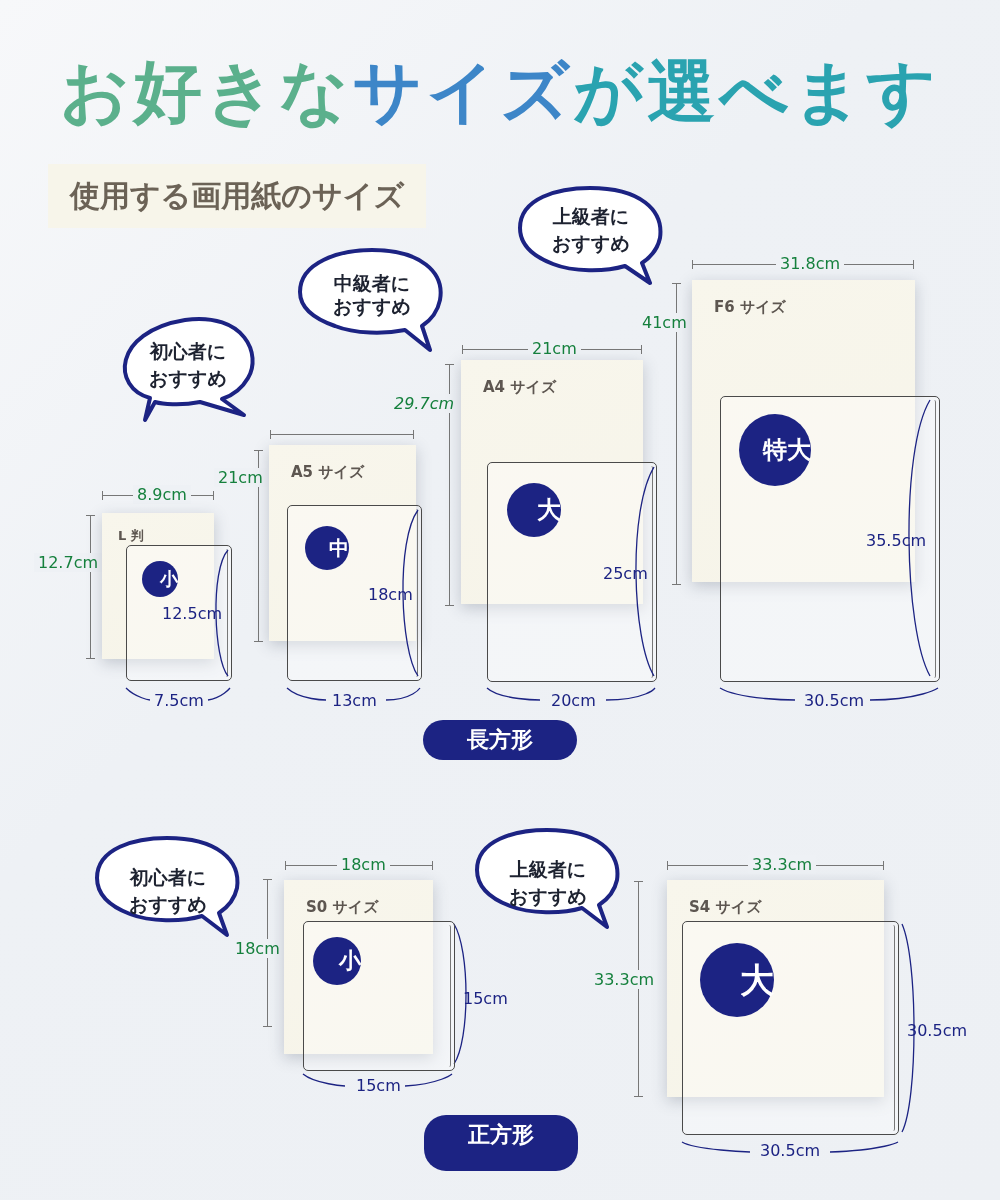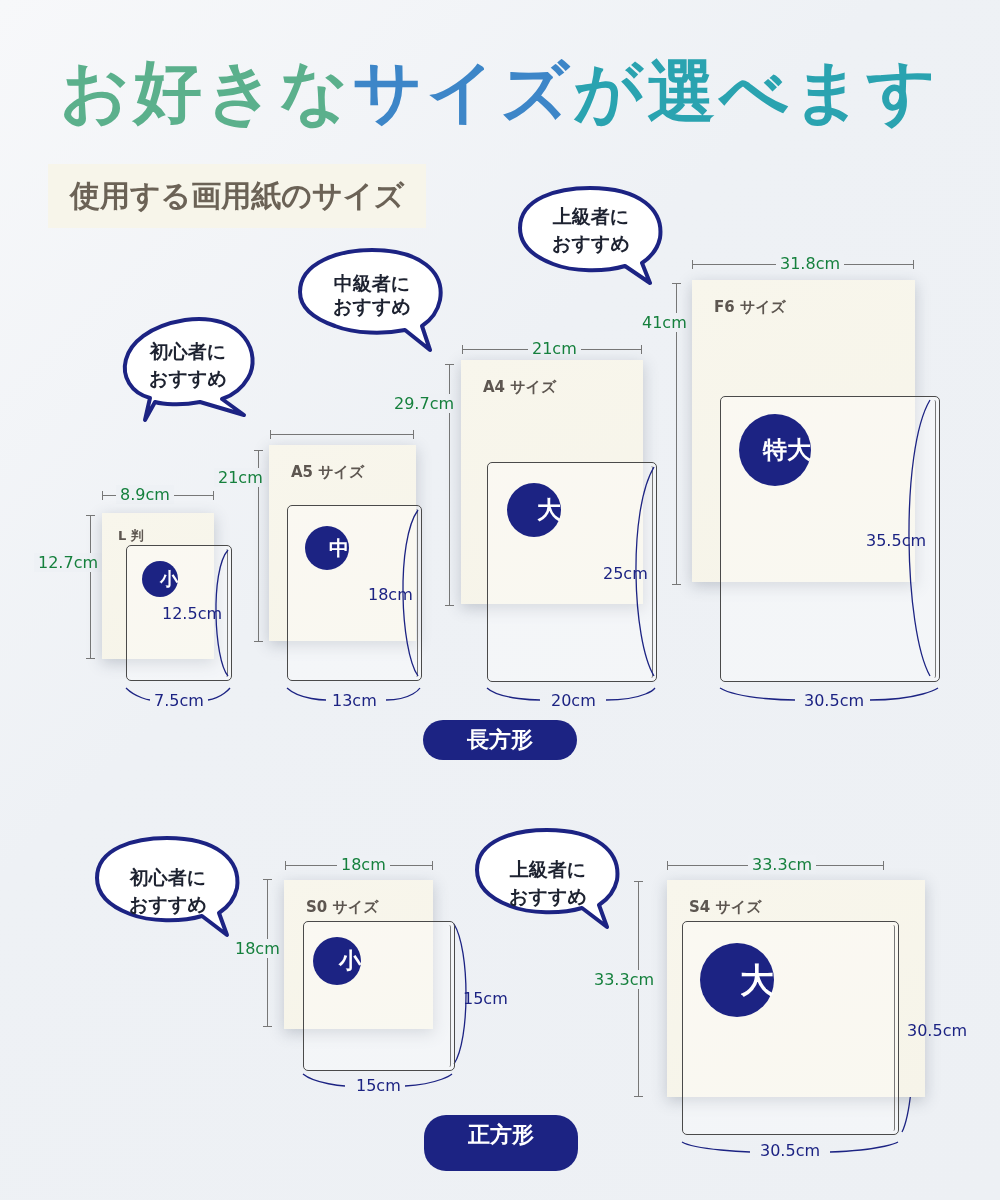--- a/index.html
+++ b/index.html
@@ -62,21 +62,21 @@
 <div class="abs" style="left:97px;top:864px;width:142px;height:60px;">
   <div class="bubble-text" style="top:0">初心者に</div>
   <div class="bubble-text" style="top:27px">おすすめ</div>
 </div>
 <div class="abs" style="left:477px;top:856px;width:142px;height:60px;">
   <div class="bubble-text" style="top:0">上級者に</div>
   <div class="bubble-text" style="top:27px">おすすめ</div>
 </div>
 
 <div class="abs hline" style="left:102px;top:495px;width:112px;"></div>
-<div class="abs dim dimtext-bg" style="left:116px;top:485px;text-align:right;">8.9cm</div>
+<div class="abs dim dimtext-bg" style="left:133px;top:485px;text-align:right;">8.9cm</div>
 <div class="abs vline" style="left:90px;top:515px;height:144px;"></div>
 <div class="abs dim dimtext-bg" style="left:34px;top:553px;">12.7cm</div>
 <div class="abs paper" style="left:102px;top:513px;width:112px;height:146px;">
   <span class="paper-label" style="left:16px;top:14px;font-size:13px;">L 判</span>
 </div>
 <div class="abs sheet" style="left:126px;top:545px;width:104px;height:134px;"></div>
 <div class="abs badge" style="left:142px;top:561px;width:36px;height:36px;line-height:36px;font-size:18px;">小</div>
 <div class="abs dim-navy" style="left:162px;top:604px;">12.5cm</div>
 <div class="abs dim-navy" style="left:154px;top:691px;">7.5cm</div>
 
@@ -88,21 +88,21 @@
   <span class="paper-label">A5 サイズ</span>
 </div>
 <div class="abs sheet" style="left:287px;top:505px;width:133px;height:174px;"></div>
 <div class="abs badge" style="left:305px;top:526px;width:44px;height:44px;line-height:44px;font-size:20px;">中</div>
 <div class="abs dim-navy" style="left:368px;top:585px;">18cm</div>
 <div class="abs dim-navy" style="left:332px;top:691px;">13cm</div>
 
 <div class="abs hline" style="left:462px;top:349px;width:180px;"></div>
 <div class="abs dim dimtext-bg" style="left:528px;top:339px;">21cm</div>
 <div class="abs vline" style="left:449px;top:364px;height:242px;"></div>
-<div class="abs dim dimtext-bg" style="left:390px;top:394px;">29.7cm</div>
+<div class="abs dim dimtext-bg" style="left:390px;top:394px;font-style:italic;">29.7cm</div>
 <div class="abs paper" style="left:461px;top:360px;width:182px;height:244px;">
   <span class="paper-label">A4 サイズ</span>
 </div>
 <div class="abs sheet" style="left:487px;top:462px;width:168px;height:218px;"></div>
 <div class="abs badge" style="left:507px;top:483px;width:54px;height:54px;line-height:54px;font-size:24px;">大</div>
 <div class="abs dim-navy" style="left:603px;top:564px;">25cm</div>
 <div class="abs dim-navy" style="left:551px;top:691px;">20cm</div>
 
 <div class="abs hline" style="left:692px;top:264px;width:222px;"></div>
 <div class="abs dim dimtext-bg" style="left:776px;top:254px;">31.8cm</div>
@@ -132,33 +132,33 @@
     <path d="M682,1142 C695,1150 750,1152 750,1152 M830,1152 C885,1150 898,1142 898,1142"></path>
   </g>
 </svg>
 
 <div class="abs pill" style="left:423px;top:720px;width:154px;height:40px;line-height:40px;">長方形</div>
 
 <div class="abs hline" style="left:285px;top:865px;width:148px;"></div>
 <div class="abs dim dimtext-bg" style="left:337px;top:855px;">18cm</div>
 <div class="abs vline" style="left:267px;top:879px;height:148px;"></div>
 <div class="abs dim dimtext-bg" style="left:231px;top:939px;">18cm</div>
-<div class="abs paper" style="left:284px;top:880px;width:149px;height:149px;">
+<div class="abs paper" style="left:284px;top:880px;width:149px;height:174px;">
   <span class="paper-label">S0 サイズ</span>
 </div>
 <div class="abs sheet" style="left:303px;top:921px;width:150px;height:148px;"></div>
 <div class="abs badge" style="left:313px;top:937px;width:48px;height:48px;line-height:48px;font-size:22px;">小</div>
 <div class="abs dim-navy" style="left:463px;top:989px;">15cm</div>
 <div class="abs dim-navy" style="left:356px;top:1076px;">15cm</div>
 
 <div class="abs hline" style="left:667px;top:865px;width:217px;"></div>
 <div class="abs dim dimtext-bg" style="left:748px;top:855px;">33.3cm</div>
 <div class="abs vline" style="left:638px;top:881px;height:216px;"></div>
 <div class="abs dim dimtext-bg" style="left:590px;top:970px;">33.3cm</div>
-<div class="abs paper" style="left:667px;top:880px;width:217px;height:217px;padding-left:41px;">
+<div class="abs paper" style="left:667px;top:880px;width:217px;height:217px;">
   <span class="paper-label">S4 サイズ</span>
 </div>
 <div class="abs sheet" style="left:682px;top:921px;width:215px;height:212px;"></div>
 <div class="abs badge" style="left:700px;top:943px;width:74px;height:74px;line-height:74px;font-size:34px;">大</div>
 <div class="abs dim-navy" style="left:907px;top:1021px;">30.5cm</div>
 <div class="abs dim-navy" style="left:760px;top:1141px;">30.5cm</div>
 
 <div class="abs pill" style="left:424px;top:1115px;width:154px;height:56px;line-height:40px;">正方形</div>
 
 </body></html>

